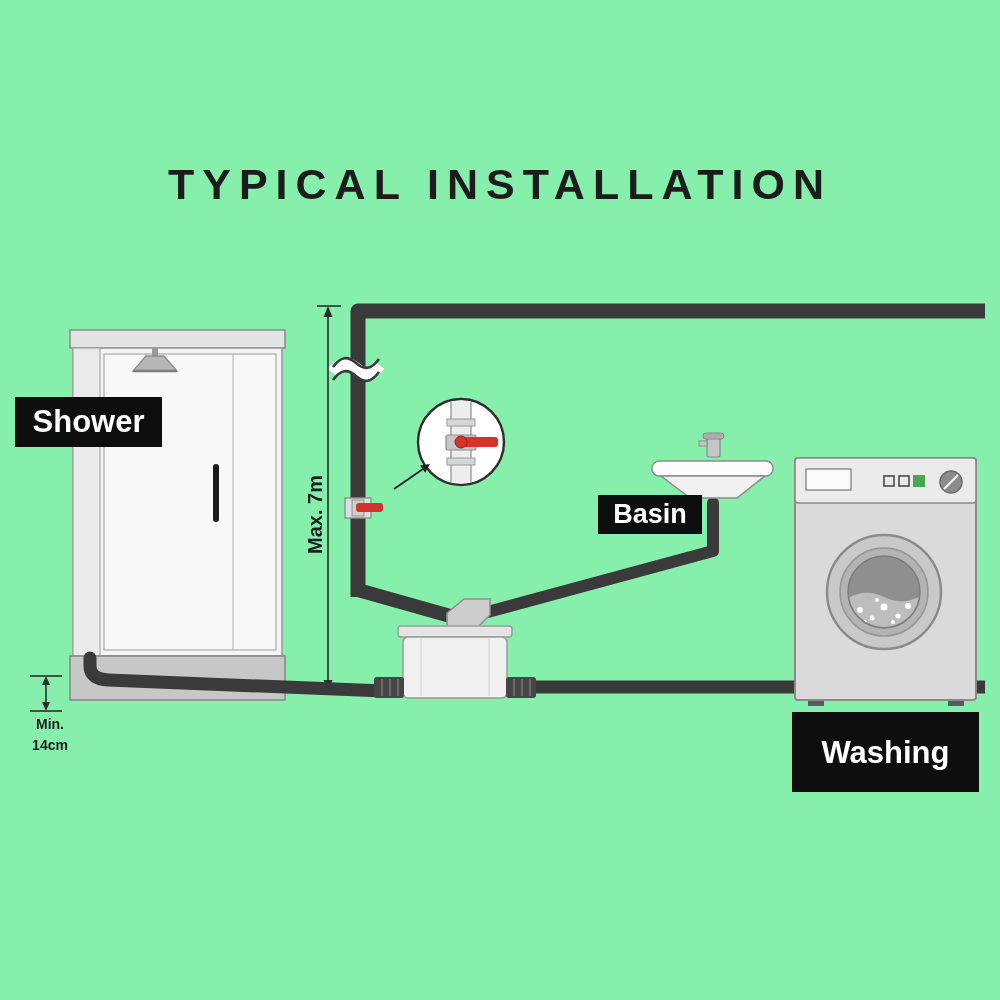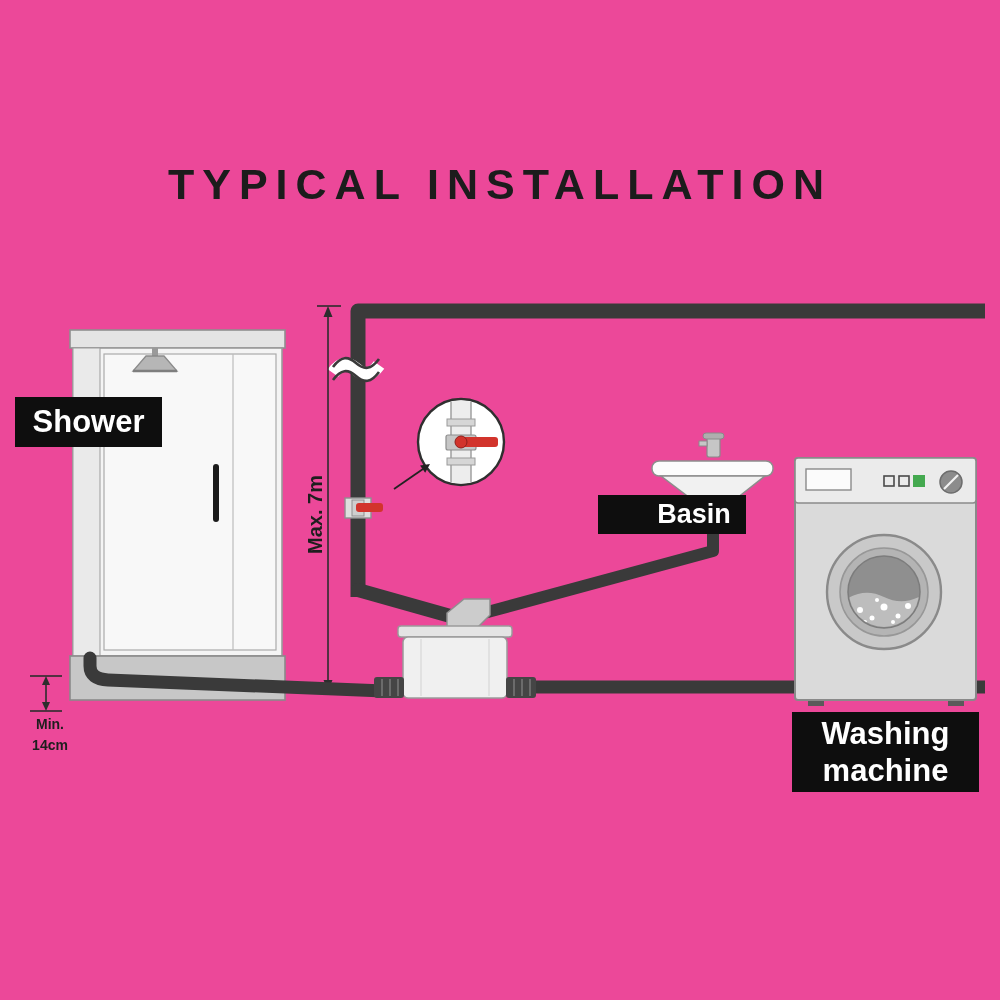--- a/index.html
+++ b/index.html
@@ -1,33 +1,33 @@
 <!DOCTYPE html>
 <html style="--pipe: #3a3a3a; --label-bg: #0e0e0e; --label-text: #ffffff; --valve-red: #d2342c; --power-green: #44a94f; --dim-line: #2d2d2d;"><head>
 <meta charset="utf-8">
 <style>
   html,body { margin:0; padding:0; background:#ffffff; }
   body { width:1000px; height:1000px; font-family:"Liberation Sans",sans-serif; }
-  .canvas { position:relative; width:1000px; height:1000px; background:#ec4899; overflow:hidden; }
+  .canvas { position:relative; width:1000px; height:1000px; background:#86efac; overflow:hidden; }
   svg.diagram { position:absolute; left:0; top:0; }
   .title {
     position:absolute; left:0; right:0; top:160px;
     text-align:center; font-size:43px; font-weight:bold;
     letter-spacing:8px; color:#1c1c1c; white-space:nowrap;
   }
   .label-box {
     position:absolute;
     background:var(--label-bg,#0e0e0e);
     color:var(--label-text,#ffffff);
     font-weight:bold;
     display:flex; align-items:center; justify-content:center;
     text-align:left;
   }
   .label-shower  { left:15px;  top:397px; width:147px; height:50px; font-size:31px; }
-  .label-basin   { left:598px; top:495px; width:104px; height:39px; font-size:27px;padding-left:44px; }
+  .label-basin   { left:598px; top:495px; width:104px; height:39px; font-size:27px; }
   .label-washing { left:792px; top:712px; width:187px; height:80px; font-size:31px;
                    flex-direction:column; line-height:37px; }
   .dim-max {
     position:absolute; left:255px; top:503px; width:120px;
     text-align:center; transform:rotate(-90deg);
     font-size:20px; font-weight:bold; color:#1e1e1e; white-space:nowrap;
   }
   .dim-min {
     position:absolute; left:14px; top:714px; width:72px;
     text-align:center; font-size:14px; font-weight:bold;
@@ -195,21 +195,20 @@
   <div class="label-box label-shower">
     <span>Shower</span>
   </div>
 
   <div class="label-box label-basin">
     <span>Basin</span>
   </div>
 
   <div class="label-box label-washing">
     <span>Washing</span>
-    <span>machine</span>
   </div>
 
   <div class="dim-max">Max. 7m</div>
 
   <div class="dim-min">
     <div>Min.</div>
     <div>14cm</div>
   </div>
 
 </div>

